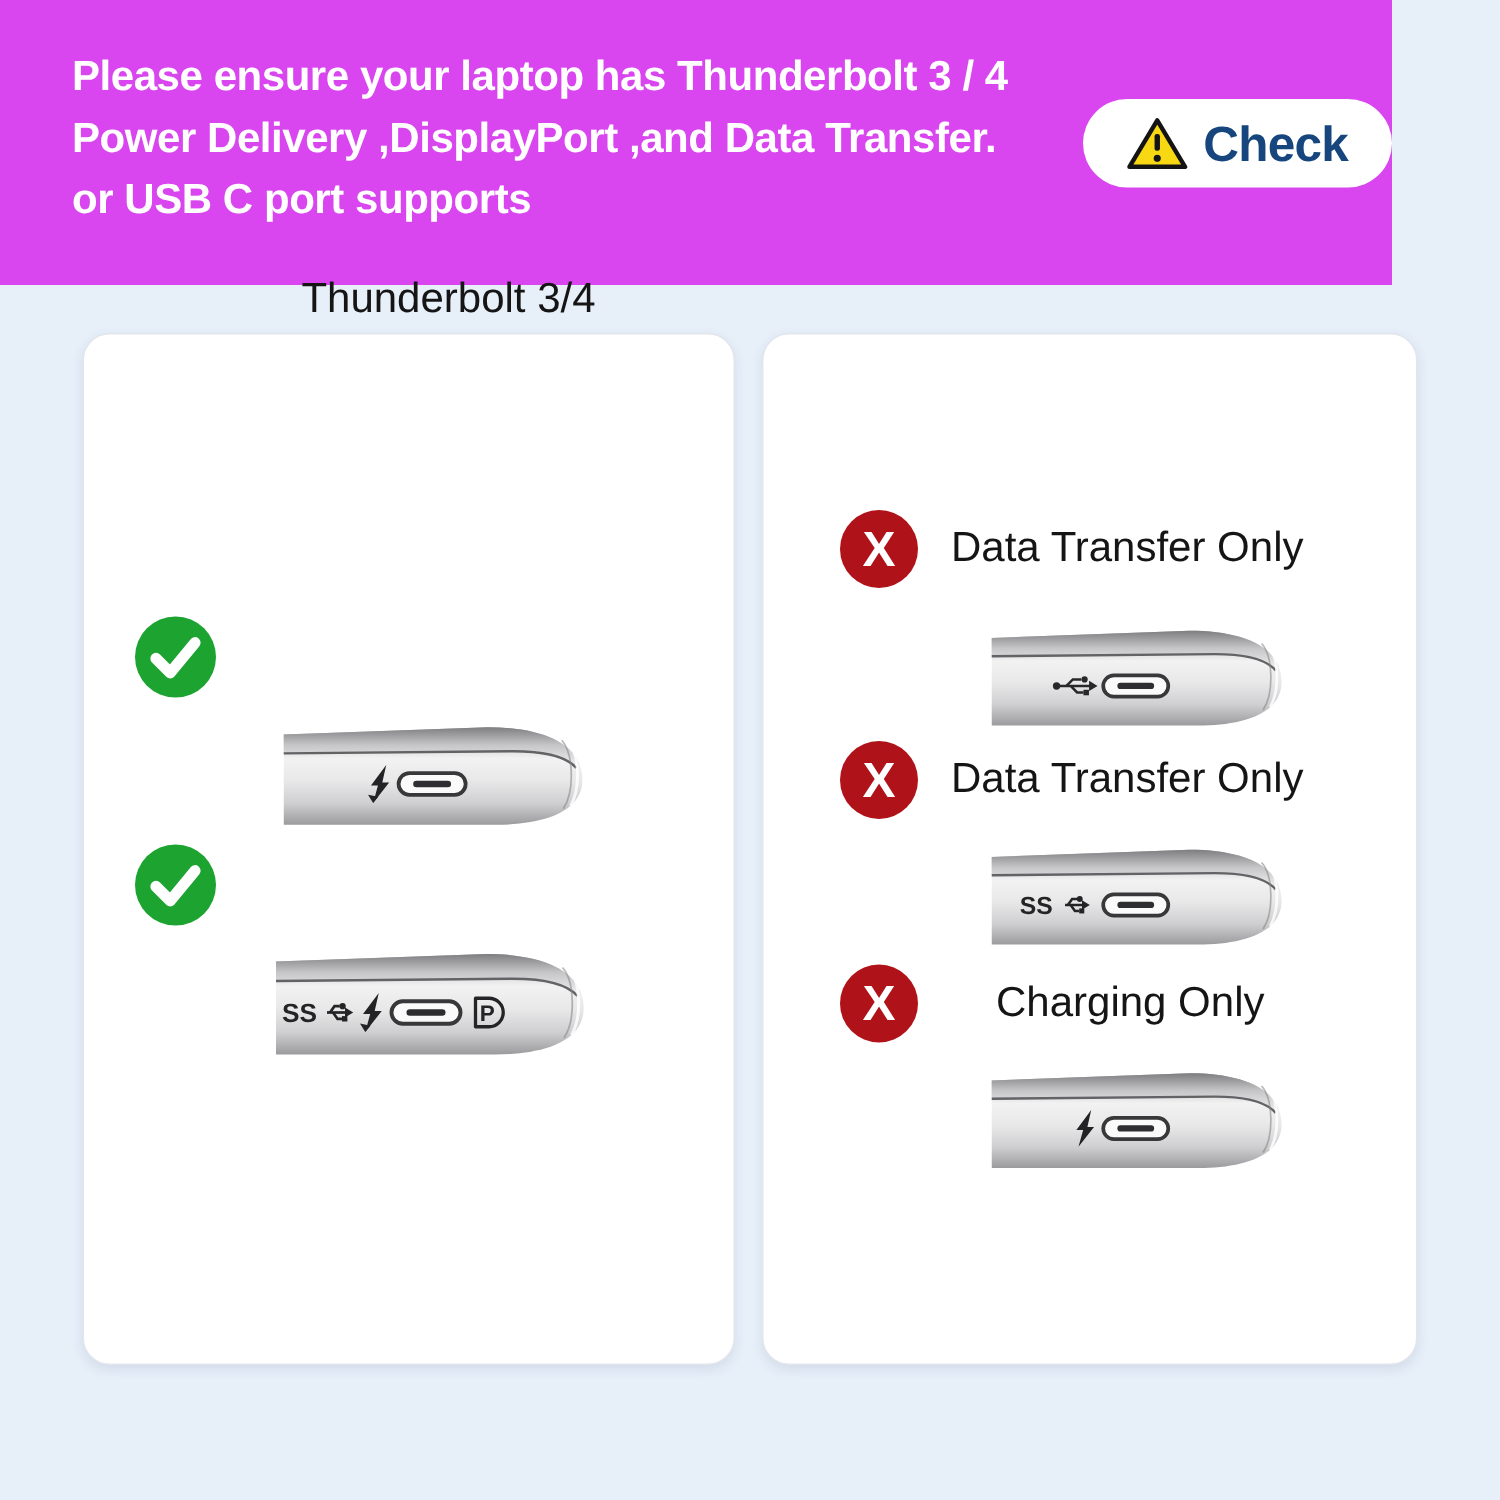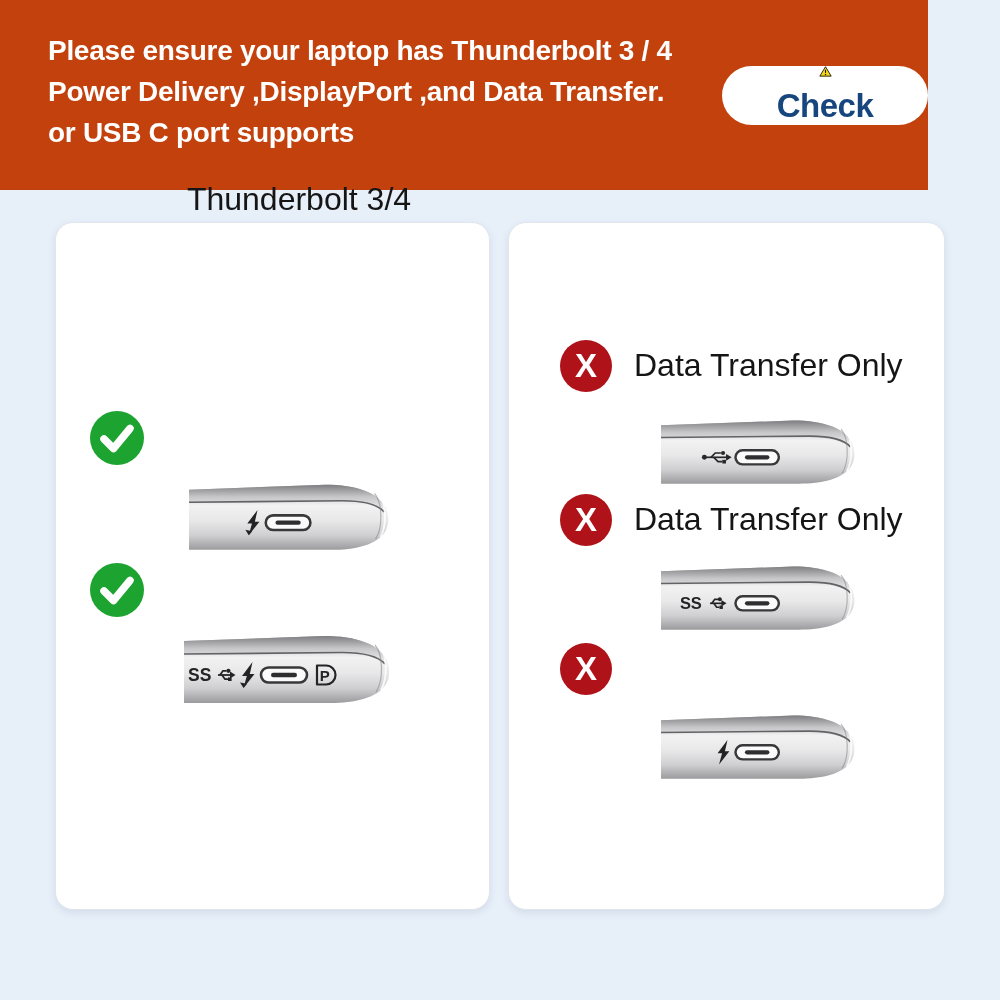--- a/index.html
+++ b/index.html
@@ -2,42 +2,42 @@
 <html><head>
 <meta charset="utf-8">
 <style>
   * { margin:0; padding:0; box-sizing:border-box; }
   html,body { width:1000px; height:1000px; }
   body { font-family:"Liberation Sans", sans-serif; background:#E7EFF9; position:relative; overflow:hidden; }
 
   .page { position:absolute; left:0; top:0; width:1000px; height:1000px; background:#E7EFF9; }
 
   
-  .header { position:absolute; left:0; top:0; width:928px; height:190px; background:#c2410c;padding-left:44px; }
+  .header { position:absolute; left:0; top:0; width:928px; height:190px; background:#d946ef;padding-left:44px; }
   .header-text { position:absolute; left:48px; top:30px; color:#FFFFFF; font-weight:bold;
                  font-size:28px; line-height:41px; letter-spacing:-0.3px; }
 
   .check-pill { position:absolute; left:722px; top:66px; width:206px; height:59px;
                 background:#FFFFFF; border-radius:30px; display:flex; align-items:center;
-                justify-content:center; gap:10px; cursor:pointer;flex-direction:column; }
+                justify-content:center; gap:10px; cursor:pointer; }
   .check-label { color:#16467D; font-weight:bold; font-size:33px; letter-spacing:-0.5px; }
 
   
   .card { position:absolute; top:222px; height:688px; background:#FFFFFF;
           border:1px solid #E1E6ED; border-radius:18px;
           box-shadow:0 3px 7px rgba(90,110,140,0.14); }
   .card-left  { left:55px;  width:435px; }
   .card-right { left:508px; width:437px; }
 
   .badge-check { position:absolute; width:56px; height:56px; }
   .badge-cross { position:absolute; width:52px; height:52px; border-radius:50%;
                  background:#B01219; color:#FFFFFF; font-weight:bold; font-size:33px;
                  display:flex; align-items:center; justify-content:center; }
 
-  .item-title { position:absolute; color:#151515; font-size:32px; line-height:28px; }
+  .item-title { position:absolute; color:#151515; font-size:28px; line-height:28px; }
   .title-center { text-align:center; width:360px; left:63px; }
   .laptop { position:absolute; display:block; }
   svg text { font-family:"Liberation Sans", sans-serif; }
 </style>
 </head>
 <body>
 
 <svg width="0" height="0" style="position:absolute" aria-hidden="true">
   <defs>
     <linearGradient id="bodyG" x1="0" y1="0" x2="0" y2="1">
@@ -189,20 +189,21 @@
       </g>
       <g transform="translate(102,47)">
         <rect x="-23" y="-7.5" width="46" height="15" rx="7.5" fill="#FAFAFA" stroke="#38383A" stroke-width="2.6"></rect>
         <rect x="-13" y="-2.2" width="26" height="4.4" rx="2.2" fill="#2E2E30"></rect>
       </g>
     </svg>
 
     <div class="badge-cross" style="left:51px; top:420px;">
       <span>X</span>
     </div>
+    <div class="item-title" style="left:155px; top:431px;">Charging Only</div>
 
     <svg class="laptop" style="left:152px; top:485px;" width="198" viewBox="0 0 210 80">
       <path d="M0,13 L140,8 C172,8 196,16 203,33 C206,41 206,49 202,56 C194,70 170,75 146,75 L0,75 Z" fill="url(#bodyG)"></path>
       <path d="M0,13 L140,8 C172,8 196,16 203,33 L201,35.5 C193,27 176,24.5 158,24.5 L0,26 Z" fill="url(#lidG)"></path>
       <path d="M0,26 L158,24.5 C178,24.5 194,28 201,36" fill="none" stroke="#636366" stroke-width="1.7"></path>
       <path d="M196,19 C203,27 204,50 197,62" fill="none" stroke="#FFFFFF" stroke-width="2" opacity="0.8"></path>
       <path d="M191,17 C199,26 200,52 192,64" fill="none" stroke="#88888B" stroke-width="1.2" opacity="0.6"></path>
       <g transform="translate(66,47)">
         <path d="M4.5,-13 L-6,1 L-1.2,1 L-4.5,13 L6.5,-1 L1.8,-1 Z" fill="#232325"></path>
       </g>

